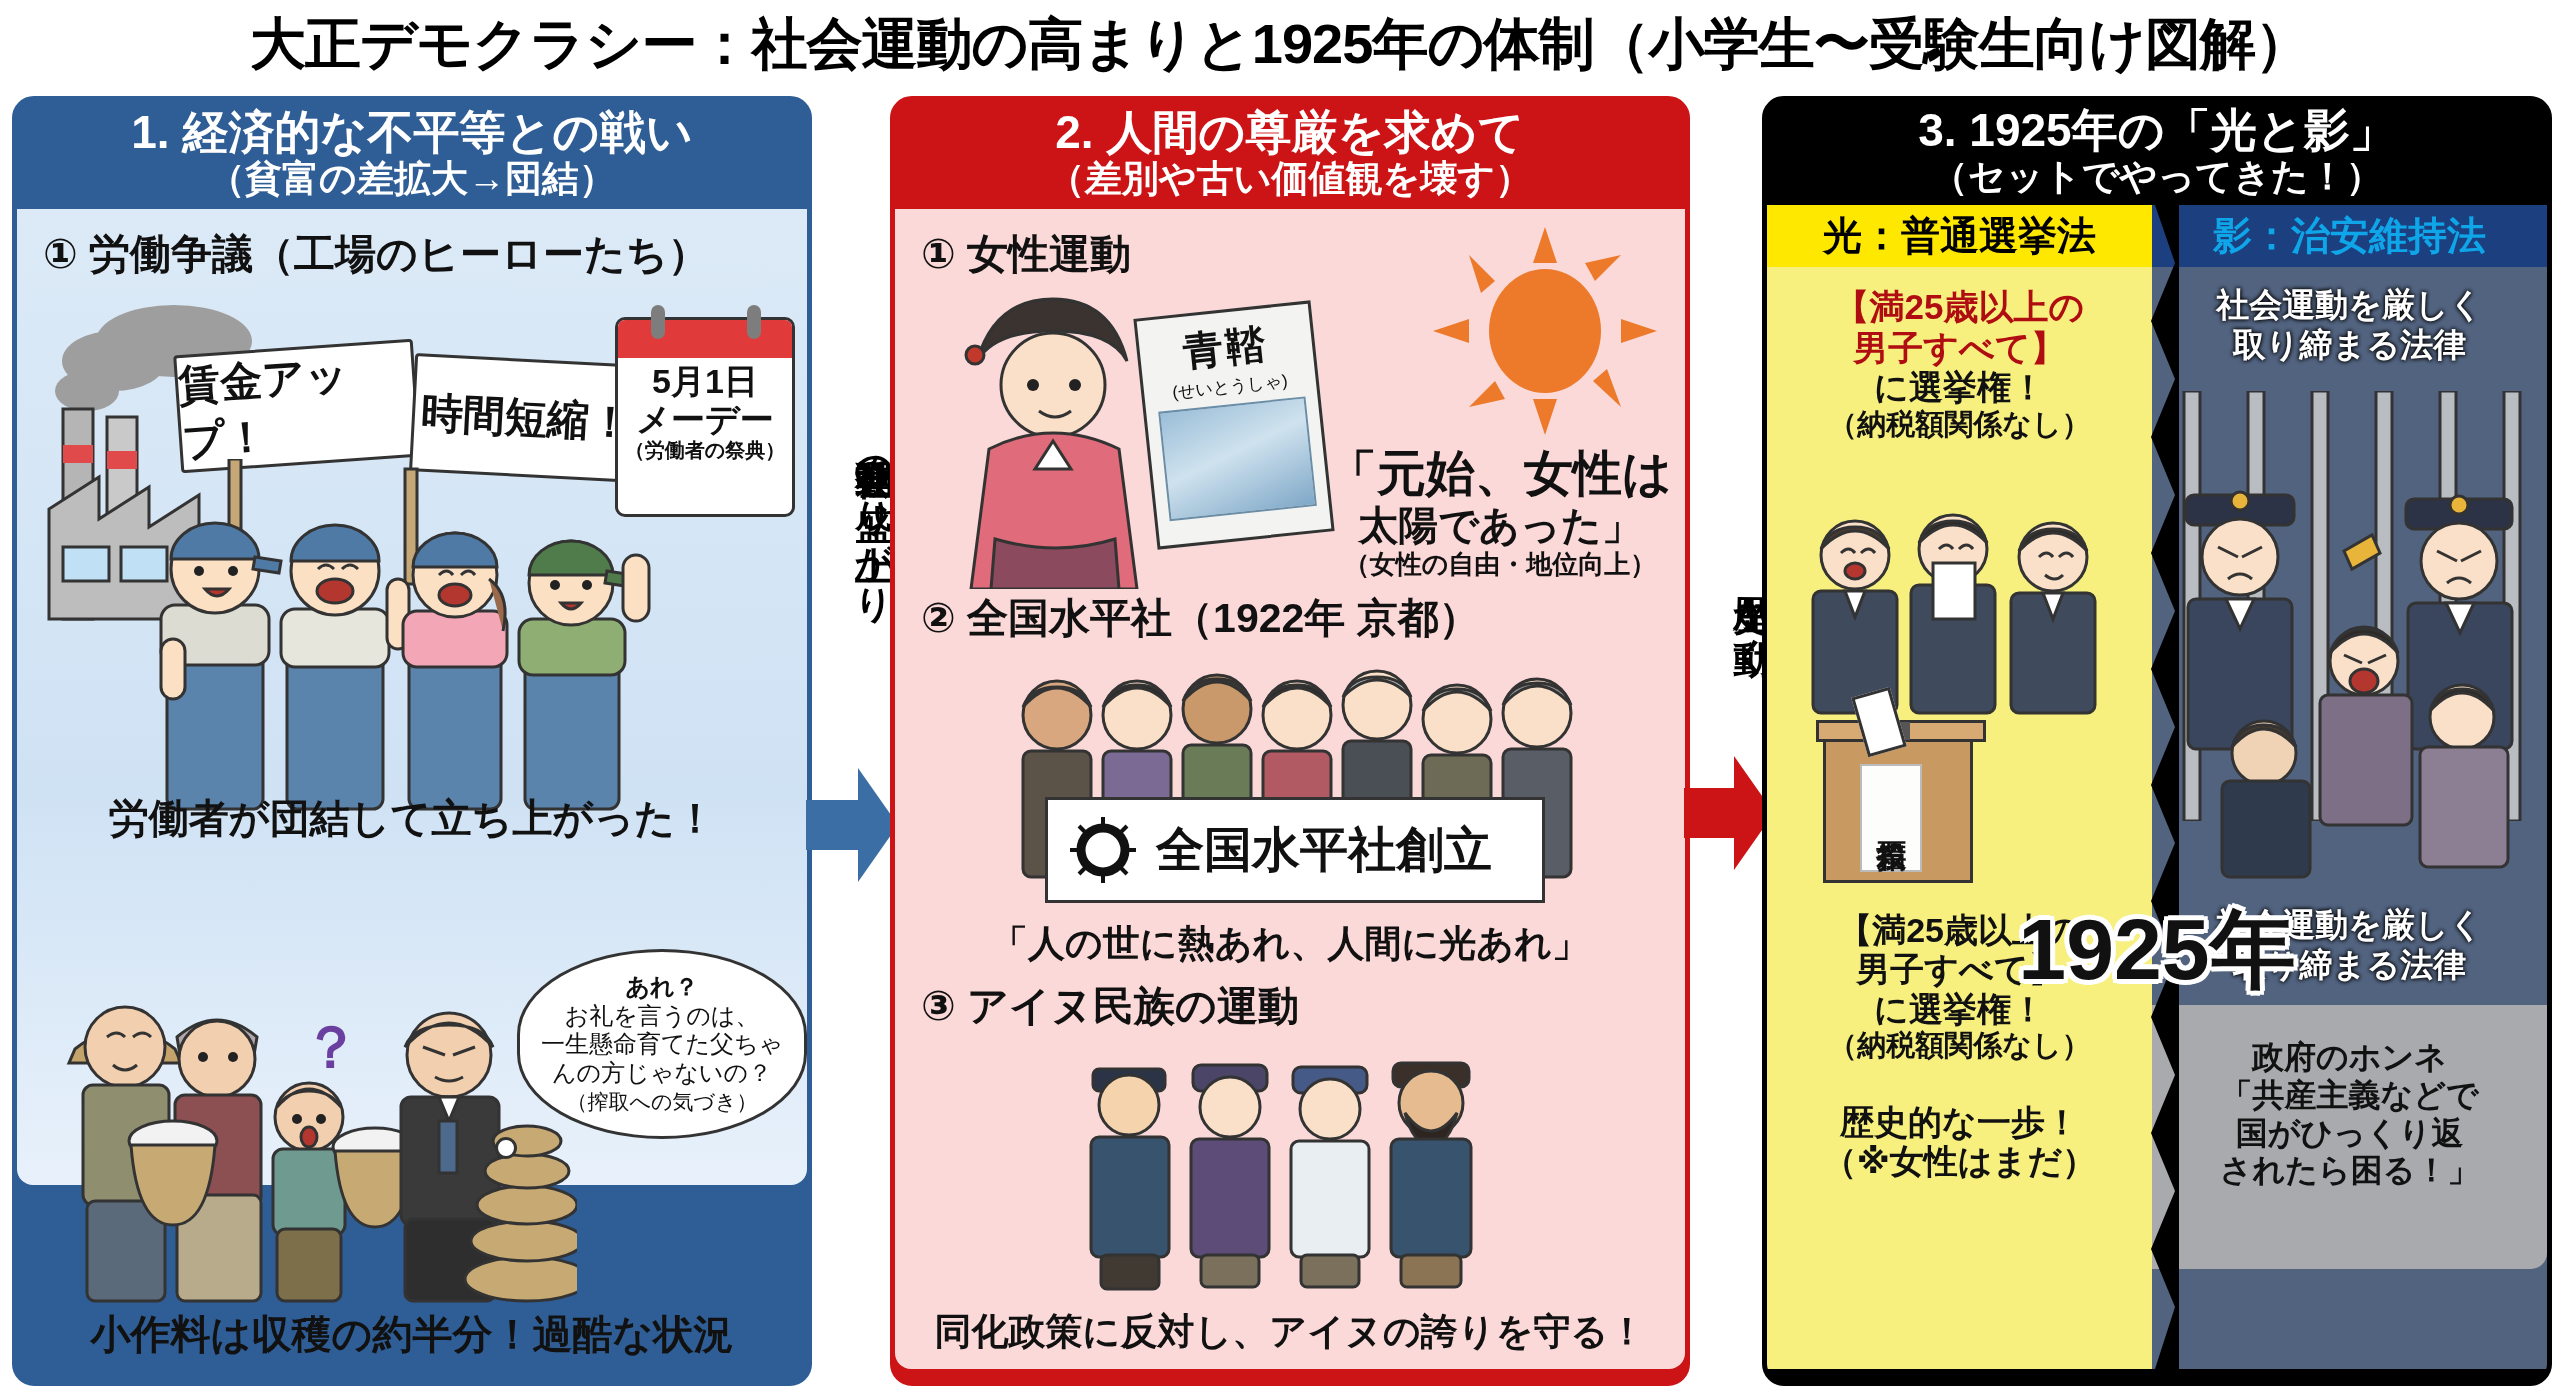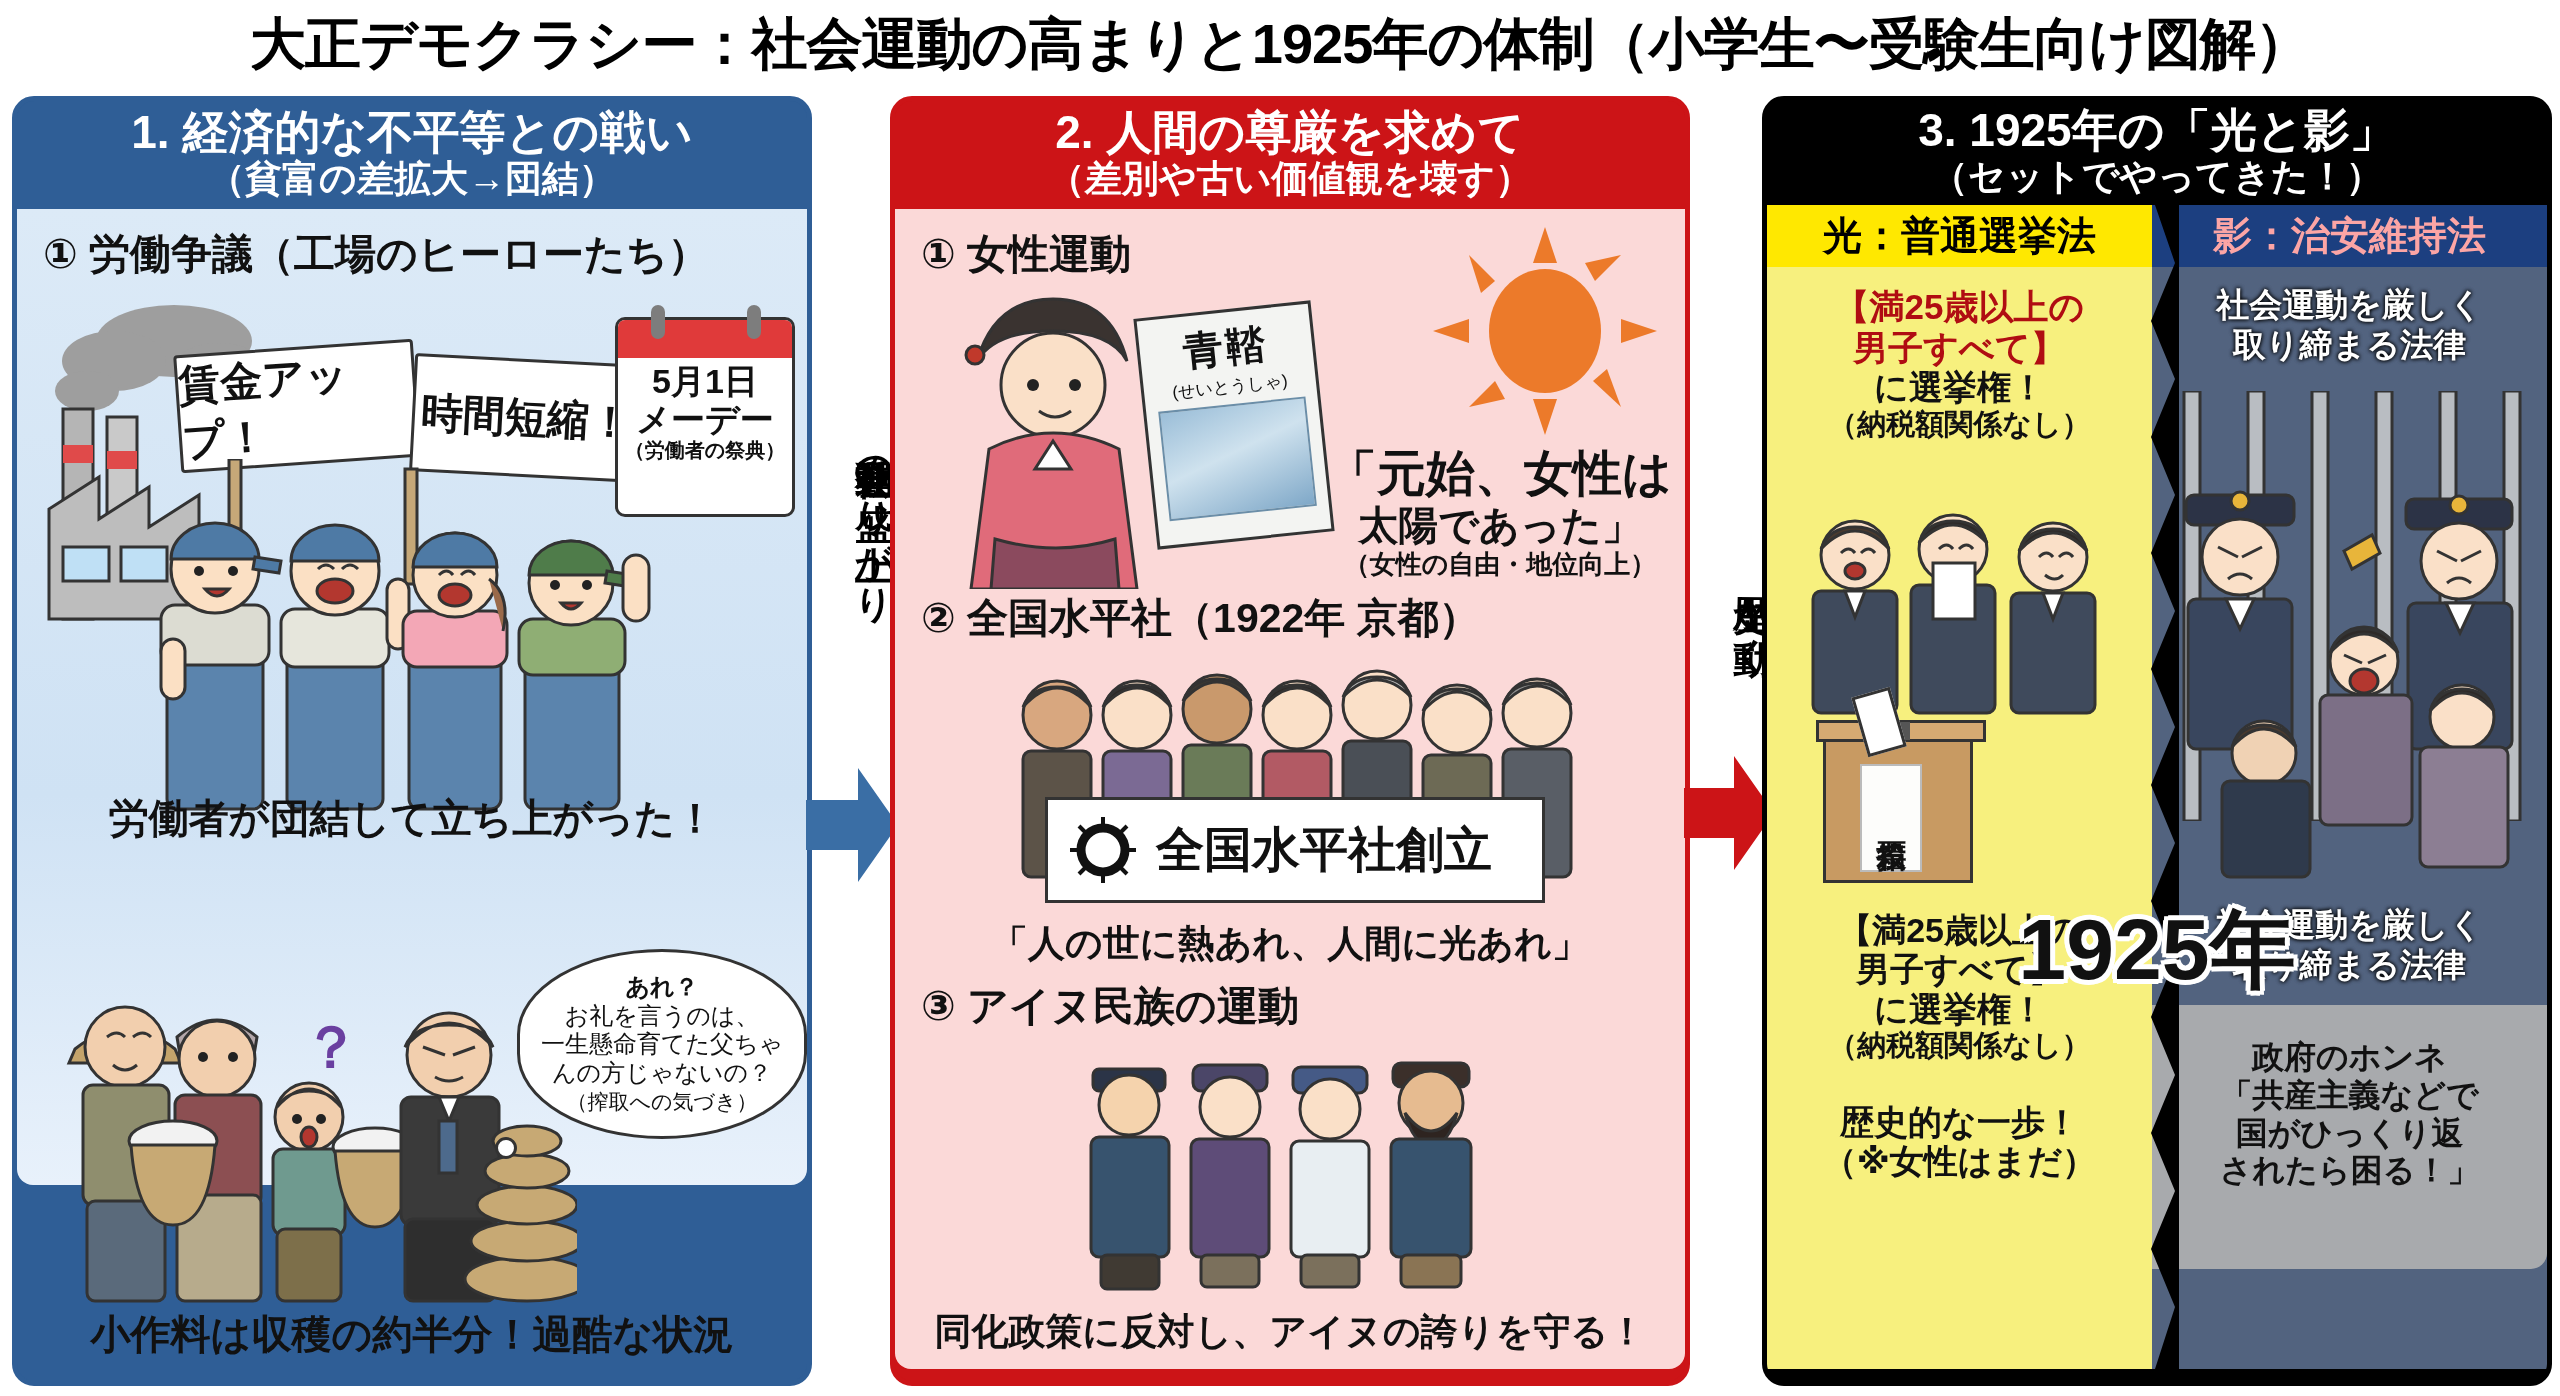--- a/index.html
+++ b/index.html
@@ -47,21 +47,21 @@
           writing-mode:vertical-rl; line-height:1.06; color:#000; white-space:nowrap; }
   .arrow{ position:absolute; }
 
   
   .half{ position:relative; height:100%; }
   #light-half{ width:385px; background:#f7f07e; }
   #shadow-half{ width:395px; background:#52637f; }
   .sub-tab{ height:62px; display:flex; align-items:center; justify-content:center;
             font-size:39px; font-weight:bold; white-space:nowrap; }
   #light-tab{ background:#ffe800; color:#000; }
-  #shadow-tab{ background:#1c3f80; color:#fca5a5; }
+  #shadow-tab{ background:#1c3f80; color:#0ea5e9; }
 
   .zig{ position:absolute; top:0; left:378px; width:34px; height:1164px; z-index:6; }
 
   .lt-txt{ text-align:center; font-weight:bold; line-height:1.16; }
   .lt-red{ color:#b00d12; font-size:35px; }
   .lt-blk{ color:#111; font-size:34px; }
   .lt-sm{ color:#111; font-size:29px; }
 
   .sh-txt{ color:#fff; font-weight:bold; font-size:33px; line-height:1.2; text-align:center;
            text-shadow:0 0 4px #000,0 0 4px #000; }

